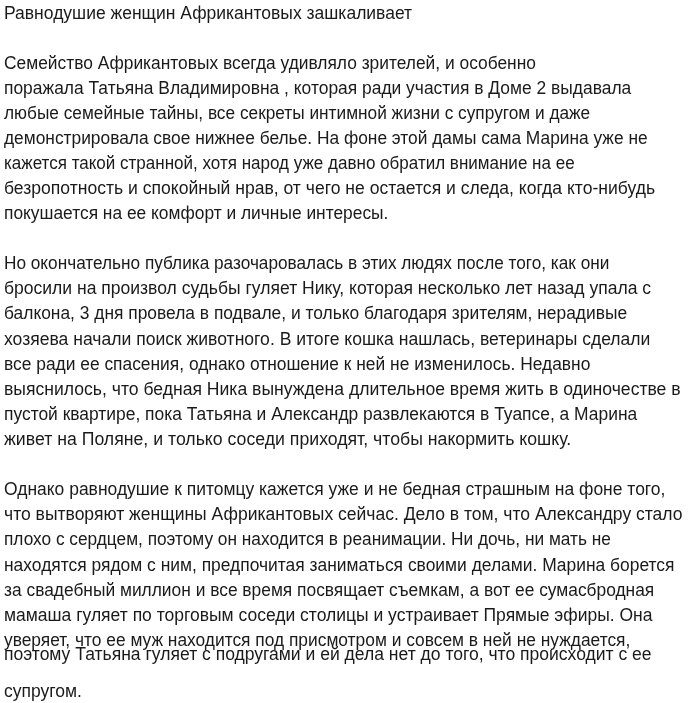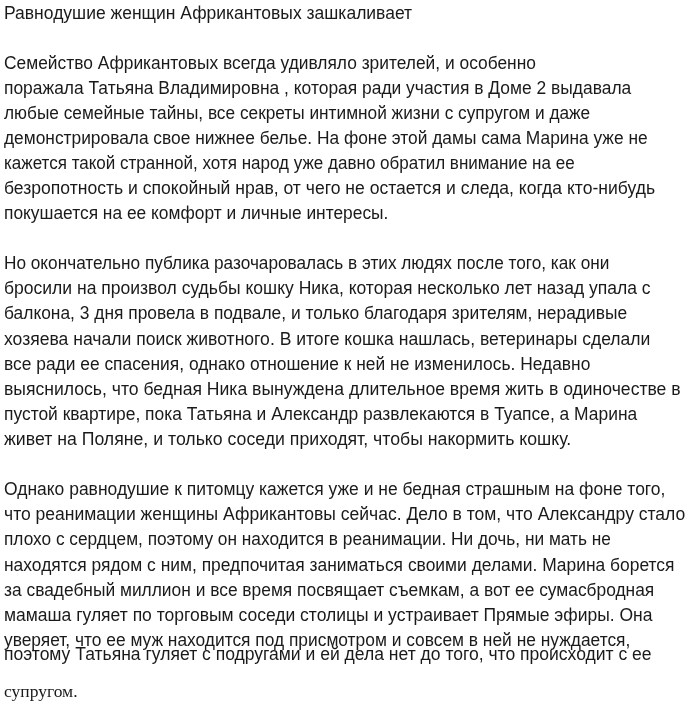--- a/index.html
+++ b/index.html
@@ -46,33 +46,33 @@
         <div class="line" style="top: 52px; transform: scaleX(0.9925);">Семейство Африкантовых всегда удивляло зрителей, и особенно</div>
         <div class="line" style="top: 77px; transform: scaleX(0.9952);">поражала Татьяна Владимировна , которая ради участия в Доме 2 выдавала</div>
         <div class="line" style="top: 102px; transform: scaleX(0.9865);">любые семейные тайны, все секреты интимной жизни с супругом и даже</div>
         <div class="line" style="top: 127px; transform: scaleX(0.9908);">демонстрировала свое нижнее белье. На фоне этой дамы сама Марина уже не</div>
         <div class="line" style="top: 152px; transform: scaleX(0.9727);">кажется такой странной, хотя народ уже давно обратил внимание на ее</div>
         <div class="line" style="top: 177px; transform: scaleX(1.0031);">безропотность и спокойный нрав, от чего не остается и следа, когда кто-нибудь</div>
         <div class="line" style="top: 202px; transform: scaleX(0.9922);">покушается на ее комфорт и личные интересы.</div>
       </div>
       <div>
         <div class="line" style="top: 252px; transform: scaleX(0.9837);">Но окончательно публика разочаровалась в этих людях после того, как они</div>
-        <div class="line" style="top: 277.2px; transform: scaleX(1.0016);">бросили на произвол судьбы кошку Ника, которая несколько лет назад упала с</div>
+        <div class="line" style="top: 277.2px; transform: scaleX(1.0016);">бросили на произвол судьбы гуляет Нику, которая несколько лет назад упала с</div>
         <div class="line" style="top: 302.4px; transform: scaleX(0.9936);">балкона, 3 дня провела в подвале, и только благодаря зрителям, нерадивые</div>
         <div class="line" style="top: 327.6px; transform: scaleX(1.0031);">хозяева начали поиск животного. В итоге кошка нашлась, ветеринары сделали</div>
         <div class="line" style="top: 352.8px; transform: scaleX(0.9932);">все ради ее спасения, однако отношение к ней не изменилось. Недавно</div>
         <div class="line" style="top: 378px; transform: scaleX(1.0045);">выяснилось, что бедная Ника вынуждена длительное время жить в одиночестве в</div>
         <div class="line" style="top: 403.2px; transform: scaleX(0.9953);">пустой квартире, пока Татьяна и Александр развлекаются в Туапсе, а Марина</div>
         <div class="line" style="top: 428.4px; transform: scaleX(1.0107);">живет на Поляне, и только соседи приходят, чтобы накормить кошку.</div>
       </div>
       <div>
         <div class="line" style="top: 478px; transform: scaleX(0.9985);">Однако равнодушие к питомцу кажется уже и не бедная страшным на фоне того,</div>
-        <div class="line" style="top: 503.2px; transform: scaleX(1.0015);">что реанимации женщины Африкантовы сейчас. Дело в том, что Александру стало</div>
+        <div class="line" style="top: 503.2px; transform: scaleX(1.0015);">что вытворяют женщины Африкантовых сейчас. Дело в том, что Александру стало</div>
         <div class="line" style="top: 528.4px; transform: scaleX(0.987);">плохо с сердцем, поэтому он находится в реанимации. Ни дочь, ни мать не</div>
         <div class="line" style="top: 553.6px; transform: scaleX(0.9955);">находятся рядом с ним, предпочитая заниматься своими делами. Марина борется</div>
         <div class="line" style="top: 578.8px; transform: scaleX(0.9924);">за свадебный миллион и все время посвящает съемкам, а вот ее сумасбродная</div>
         <div class="line" style="top: 604px; transform: scaleX(1);">мамаша гуляет по торговым соседи столицы и устраивает Прямые эфиры. Она</div>
         <div class="line" style="top: 629.2px; transform: scaleX(0.9921);">уверяет, что ее муж находится под присмотром и совсем в ней не нуждается,</div>
         <div class="line" style="top: 643px; transform: scaleX(1.0015);">поэтому Татьяна гуляет с подругами и ей дела нет до того, что происходит с ее</div>
-        <div class="line" style="top: 679.6px; transform: scaleX(1); font-family: Liberation Serif, serif;">супругом.</div>
+        <div class="line" style="top: 679.6px; transform: scaleX(1);">супругом.</div>
       </div>
     </div>
 </div>
 
 </body></html>

